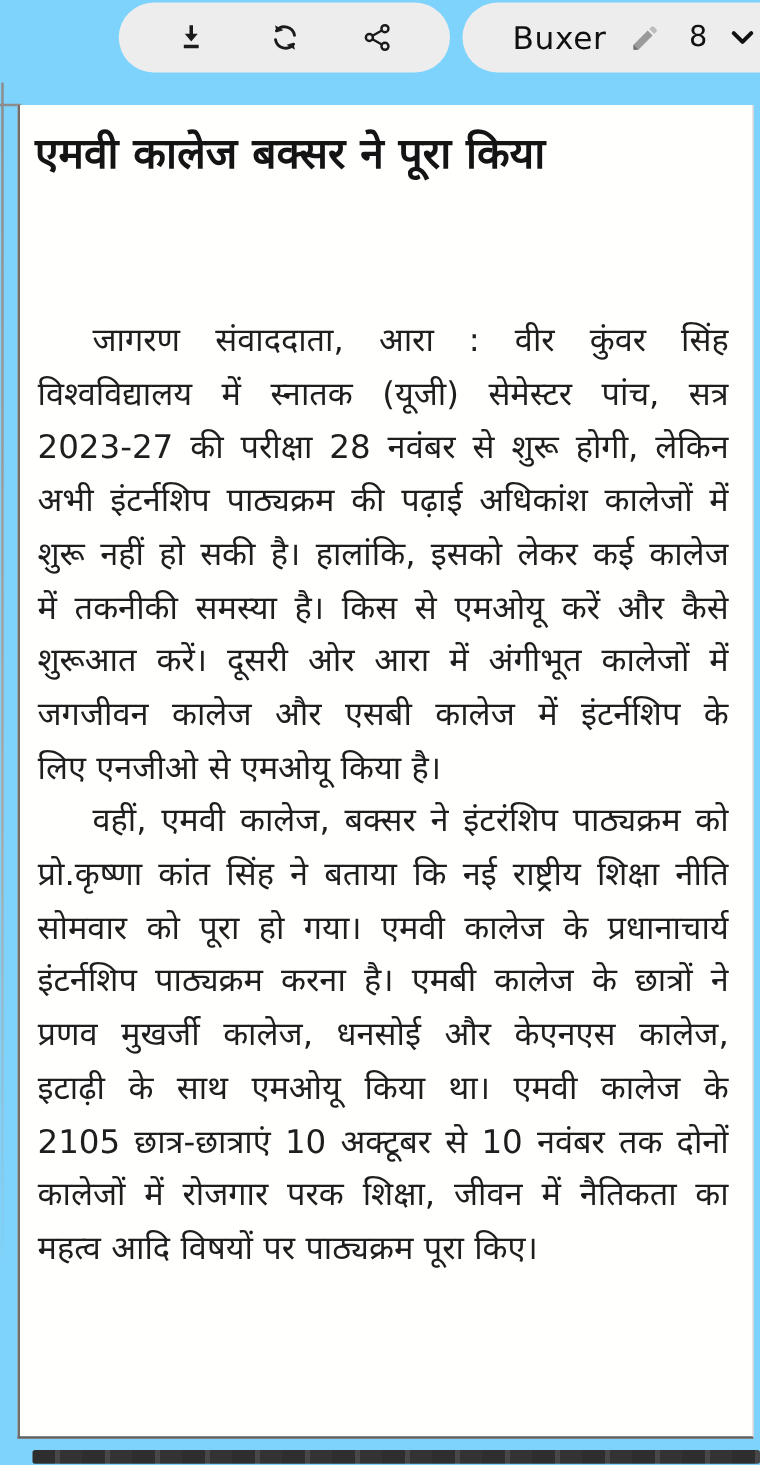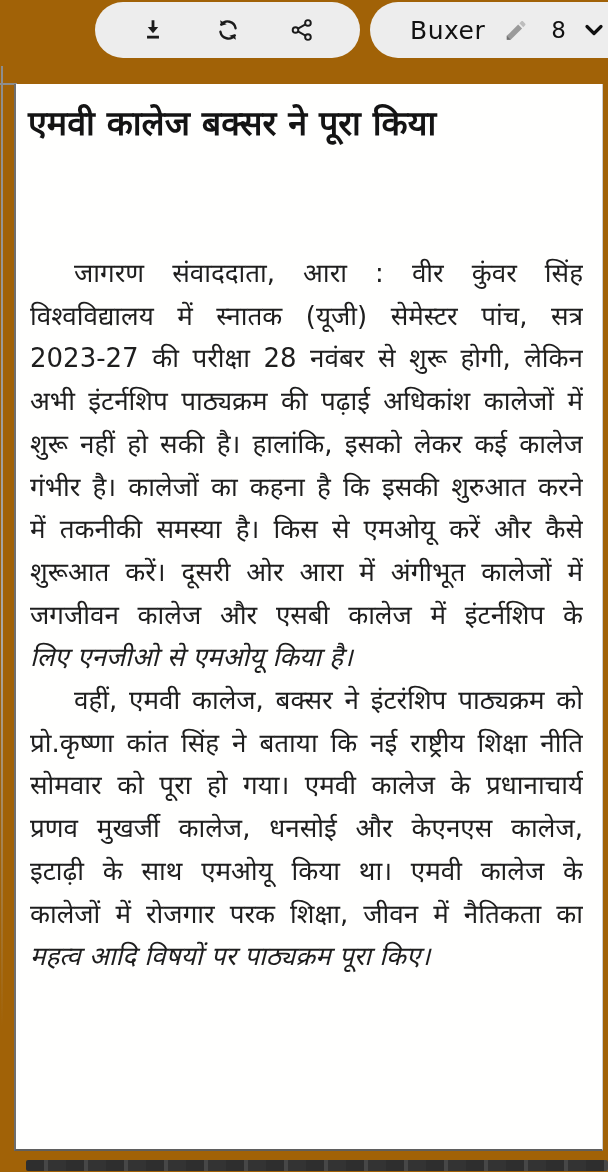--- a/index.html
+++ b/index.html
@@ -1,17 +1,17 @@
 <!DOCTYPE html>
 <html><head>
 <meta charset="utf-8">
 <style>
   html,body{margin:0;padding:0;background:#ffffff;}
   #screen{
-    position:relative;width:608px;height:1172px;background:#a16207;overflow:hidden;
+    position:relative;width:608px;height:1172px;background:#7dd3fc;overflow:hidden;
     font-family:"DejaVu Sans","Liberation Sans",sans-serif;
   }
   
   .pill{
     position:absolute;top:2px;height:56px;background:#ededed;border-radius:28px;
     display:flex;align-items:center;
   }
   #pill-left{left:95px;width:265px;justify-content:space-evenly;}
   #pill-right{left:370px;width:260px;padding-left:40px;gap:14px;}
   .tool-btn{width:34px;height:34px;display:flex;align-items:center;justify-content:center;cursor:pointer;}
@@ -31,21 +31,21 @@
     position:absolute;left:28px;top:86px;width:548px;color:#141414;
     font-size:34px;font-weight:700;line-height:74px;letter-spacing:0px;
   }
   .h-line{white-space:nowrap;}
   #body-text{
     position:absolute;left:30px;top:252px;width:553px;color:#1e1e1e;
     font-size:26px;line-height:42.7px;
   }
   .b-line{text-align:justify;text-align-last:justify;overflow:hidden;white-space:nowrap;}
   .b-line.first{text-indent:44px;}
-  .b-line.last{text-align-last:left;font-style:italic;}
+  .b-line.last{text-align-last:left;}
   
   #bottom-strip{
     position:absolute;left:26px;top:1160px;width:582px;height:11px;border-radius:2px;
     background:repeating-linear-gradient(90deg,#2e2e2e 0 18px,#474747 18px 22px,#333 22px 40px);
   }
 </style>
 </head>
 <body>
 
 <div id="screen">
@@ -100,29 +100,30 @@
   <div id="headline">
     <div class="h-line">एमवी कालेज बक्सर ने पूरा किया</div>
   </div>
 
   <div id="body-text">
     <div class="b-line first">जागरण संवाददाता, आरा : वीर कुंवर सिंह</div>
     <div class="b-line">विश्वविद्यालय में स्नातक (यूजी) सेमेस्टर पांच, सत्र</div>
     <div class="b-line">2023-27 की परीक्षा 28 नवंबर से शुरू होगी, लेकिन</div>
     <div class="b-line">अभी इंटर्नशिप पाठ्यक्रम की पढ़ाई अधिकांश कालेजों में</div>
     <div class="b-line">शुरू नहीं हो सकी है। हालांकि, इसको लेकर कई कालेज</div>
-    <div class="b-line">गंभीर है। कालेजों का कहना है कि इसकी शुरुआत करने</div>
     <div class="b-line">में तकनीकी समस्या है। किस से एमओयू करें और कैसे</div>
     <div class="b-line">शुरूआत करें। दूसरी ओर आरा में अंगीभूत कालेजों में</div>
     <div class="b-line">जगजीवन कालेज और एसबी कालेज में इंटर्नशिप के</div>
     <div class="b-line last">लिए एनजीओ से एमओयू किया है।</div>
     <div class="b-line first">वहीं, एमवी कालेज, बक्सर ने इंटरंशिप पाठ्यक्रम को</div>
     <div class="b-line">प्रो.कृष्णा कांत सिंह ने बताया कि नई राष्ट्रीय शिक्षा नीति</div>
     <div class="b-line">सोमवार को पूरा हो गया। एमवी कालेज के प्रधानाचार्य</div>
+    <div class="b-line">इंटर्नशिप पाठ्यक्रम करना है। एमबी कालेज के छात्रों ने</div>
     <div class="b-line">प्रणव मुखर्जी कालेज, धनसोई और केएनएस कालेज,</div>
     <div class="b-line">इटाढ़ी के साथ एमओयू किया था। एमवी कालेज के</div>
+    <div class="b-line">2105 छात्र-छात्राएं 10 अक्टूबर से 10 नवंबर तक दोनों</div>
     <div class="b-line">कालेजों में रोजगार परक शिक्षा, जीवन में नैतिकता का</div>
     <div class="b-line last">महत्व आदि विषयों पर पाठ्यक्रम पूरा किए।</div>
   </div>
 
   <div id="bottom-strip"></div>
 
 </div>
 
 </body></html>

